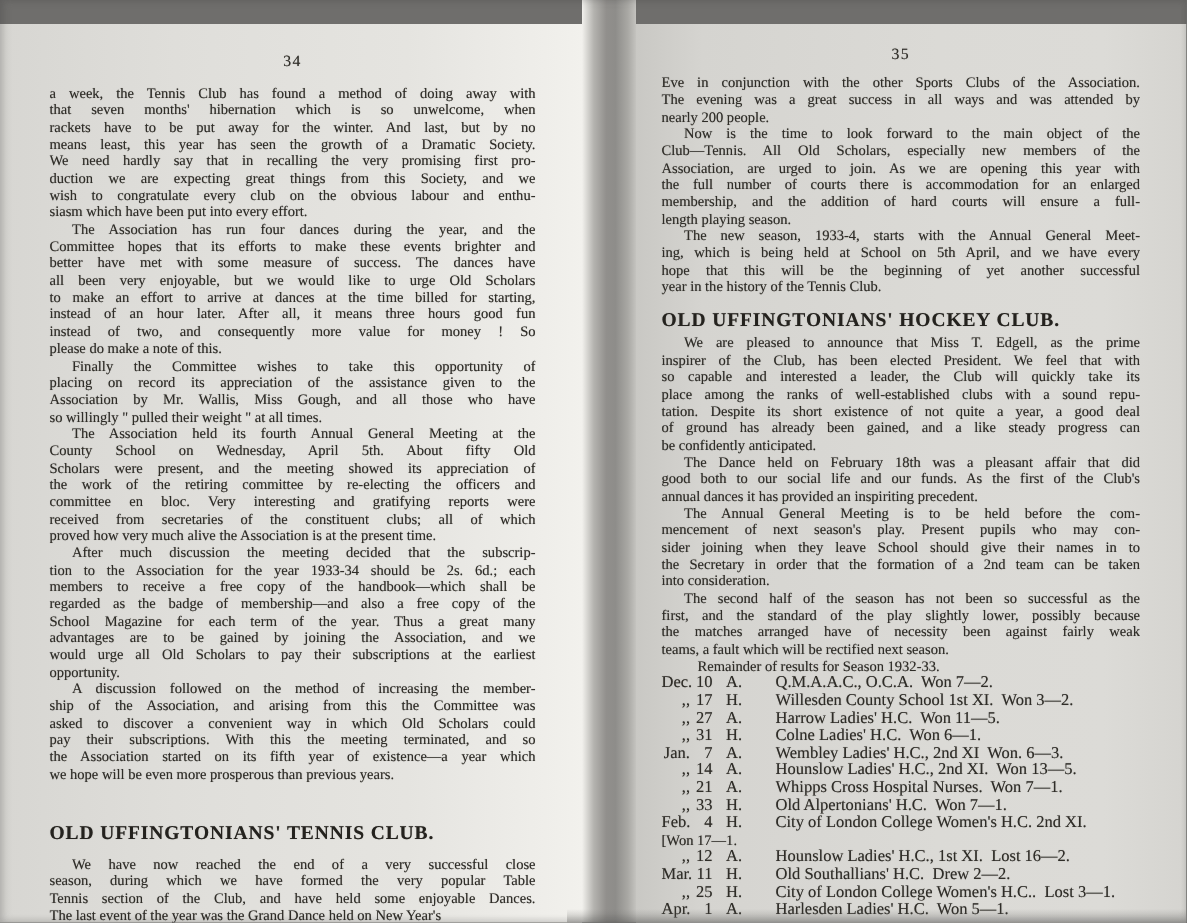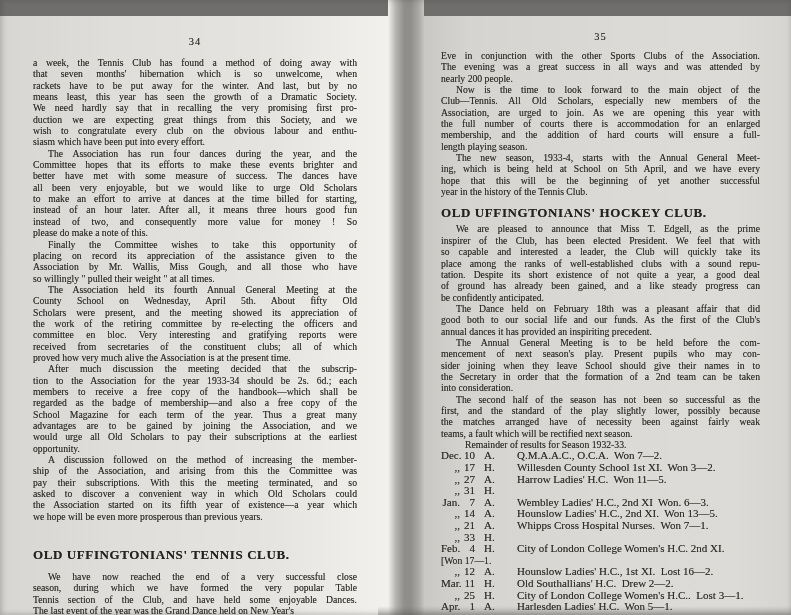--- a/index.html
+++ b/index.html
@@ -83,22 +83,22 @@
         <div class="pline">members to receive a free copy of the handbook—which shall be</div>
         <div class="pline">regarded as the badge of membership—and also a free copy of the</div>
         <div class="pline">School Magazine for each term of the year. Thus a great many</div>
         <div class="pline">advantages are to be gained by joining the Association, and we</div>
         <div class="pline">would urge all Old Scholars to pay their subscriptions at the earliest</div>
         <div class="pline">opportunity.</div>
       </div>
     <div class="para">
         <div class="pline">A discussion followed on the method of increasing the member-</div>
         <div class="pline">ship of the Association, and arising from this the Committee was</div>
+        <div class="pline">asked to discover a convenient way in which Old Scholars could</div>
         <div class="pline">pay their subscriptions. With this the meeting terminated, and so</div>
-        <div class="pline">asked to discover a convenient way in which Old Scholars could</div>
         <div class="pline">the Association started on its fifth year of existence—a year which</div>
         <div class="pline">we hope will be even more prosperous than previous years.</div>
       </div>
     <div class="heading">OLD UFFINGTONIANS' TENNIS CLUB.</div>
     <div class="para">
         <div class="pline">We have now reached the end of a very successful close</div>
         <div class="pline">season, during which we have formed the very popular Table</div>
         <div class="pline">Tennis section of the Club, and have held some enjoyable Dances.</div>
         <div class="pline">The last event of the year was the Grand Dance held on New Year's</div>
       </div>
@@ -173,20 +173,21 @@
       <div class="rrow">
         <span class="rm">,,</span>
         <span class="rd">27</span>
         <span class="rv">A.</span>
         <span class="rx">Harrow Ladies' H.C.  Won 11—5.</span>
       </div>
       <div class="rrow">
         <span class="rm">,,</span>
         <span class="rd">31</span>
         <span class="rv">H.</span>
+        <span class="rx">Colne Ladies' H.C.  Won 6—1.</span>
       </div>
       <div class="rrow">
         <span class="rm">Jan.</span>
         <span class="rd">7</span>
         <span class="rv">A.</span>
         <span class="rx">Wembley Ladies' H.C., 2nd XI  Won. 6—3.</span>
       </div>
       <div class="rrow">
         <span class="rm">,,</span>
         <span class="rd">14</span>
@@ -196,20 +197,21 @@
       <div class="rrow">
         <span class="rm">,,</span>
         <span class="rd">21</span>
         <span class="rv">A.</span>
         <span class="rx">Whipps Cross Hospital Nurses.  Won 7—1.</span>
       </div>
       <div class="rrow">
         <span class="rm">,,</span>
         <span class="rd">33</span>
         <span class="rv">H.</span>
+        <span class="rx">Old Alpertonians' H.C.  Won 7—1.</span>
       </div>
       <div class="rrow">
         <span class="rm">Feb.</span>
         <span class="rd">4</span>
         <span class="rv">H.</span>
         <span class="rx">City of London College Women's H.C. 2nd XI.</span>
       </div>
       <div class="rcont">[Won 17—1.</div>
       <div class="rrow">
         <span class="rm">,,</span>

